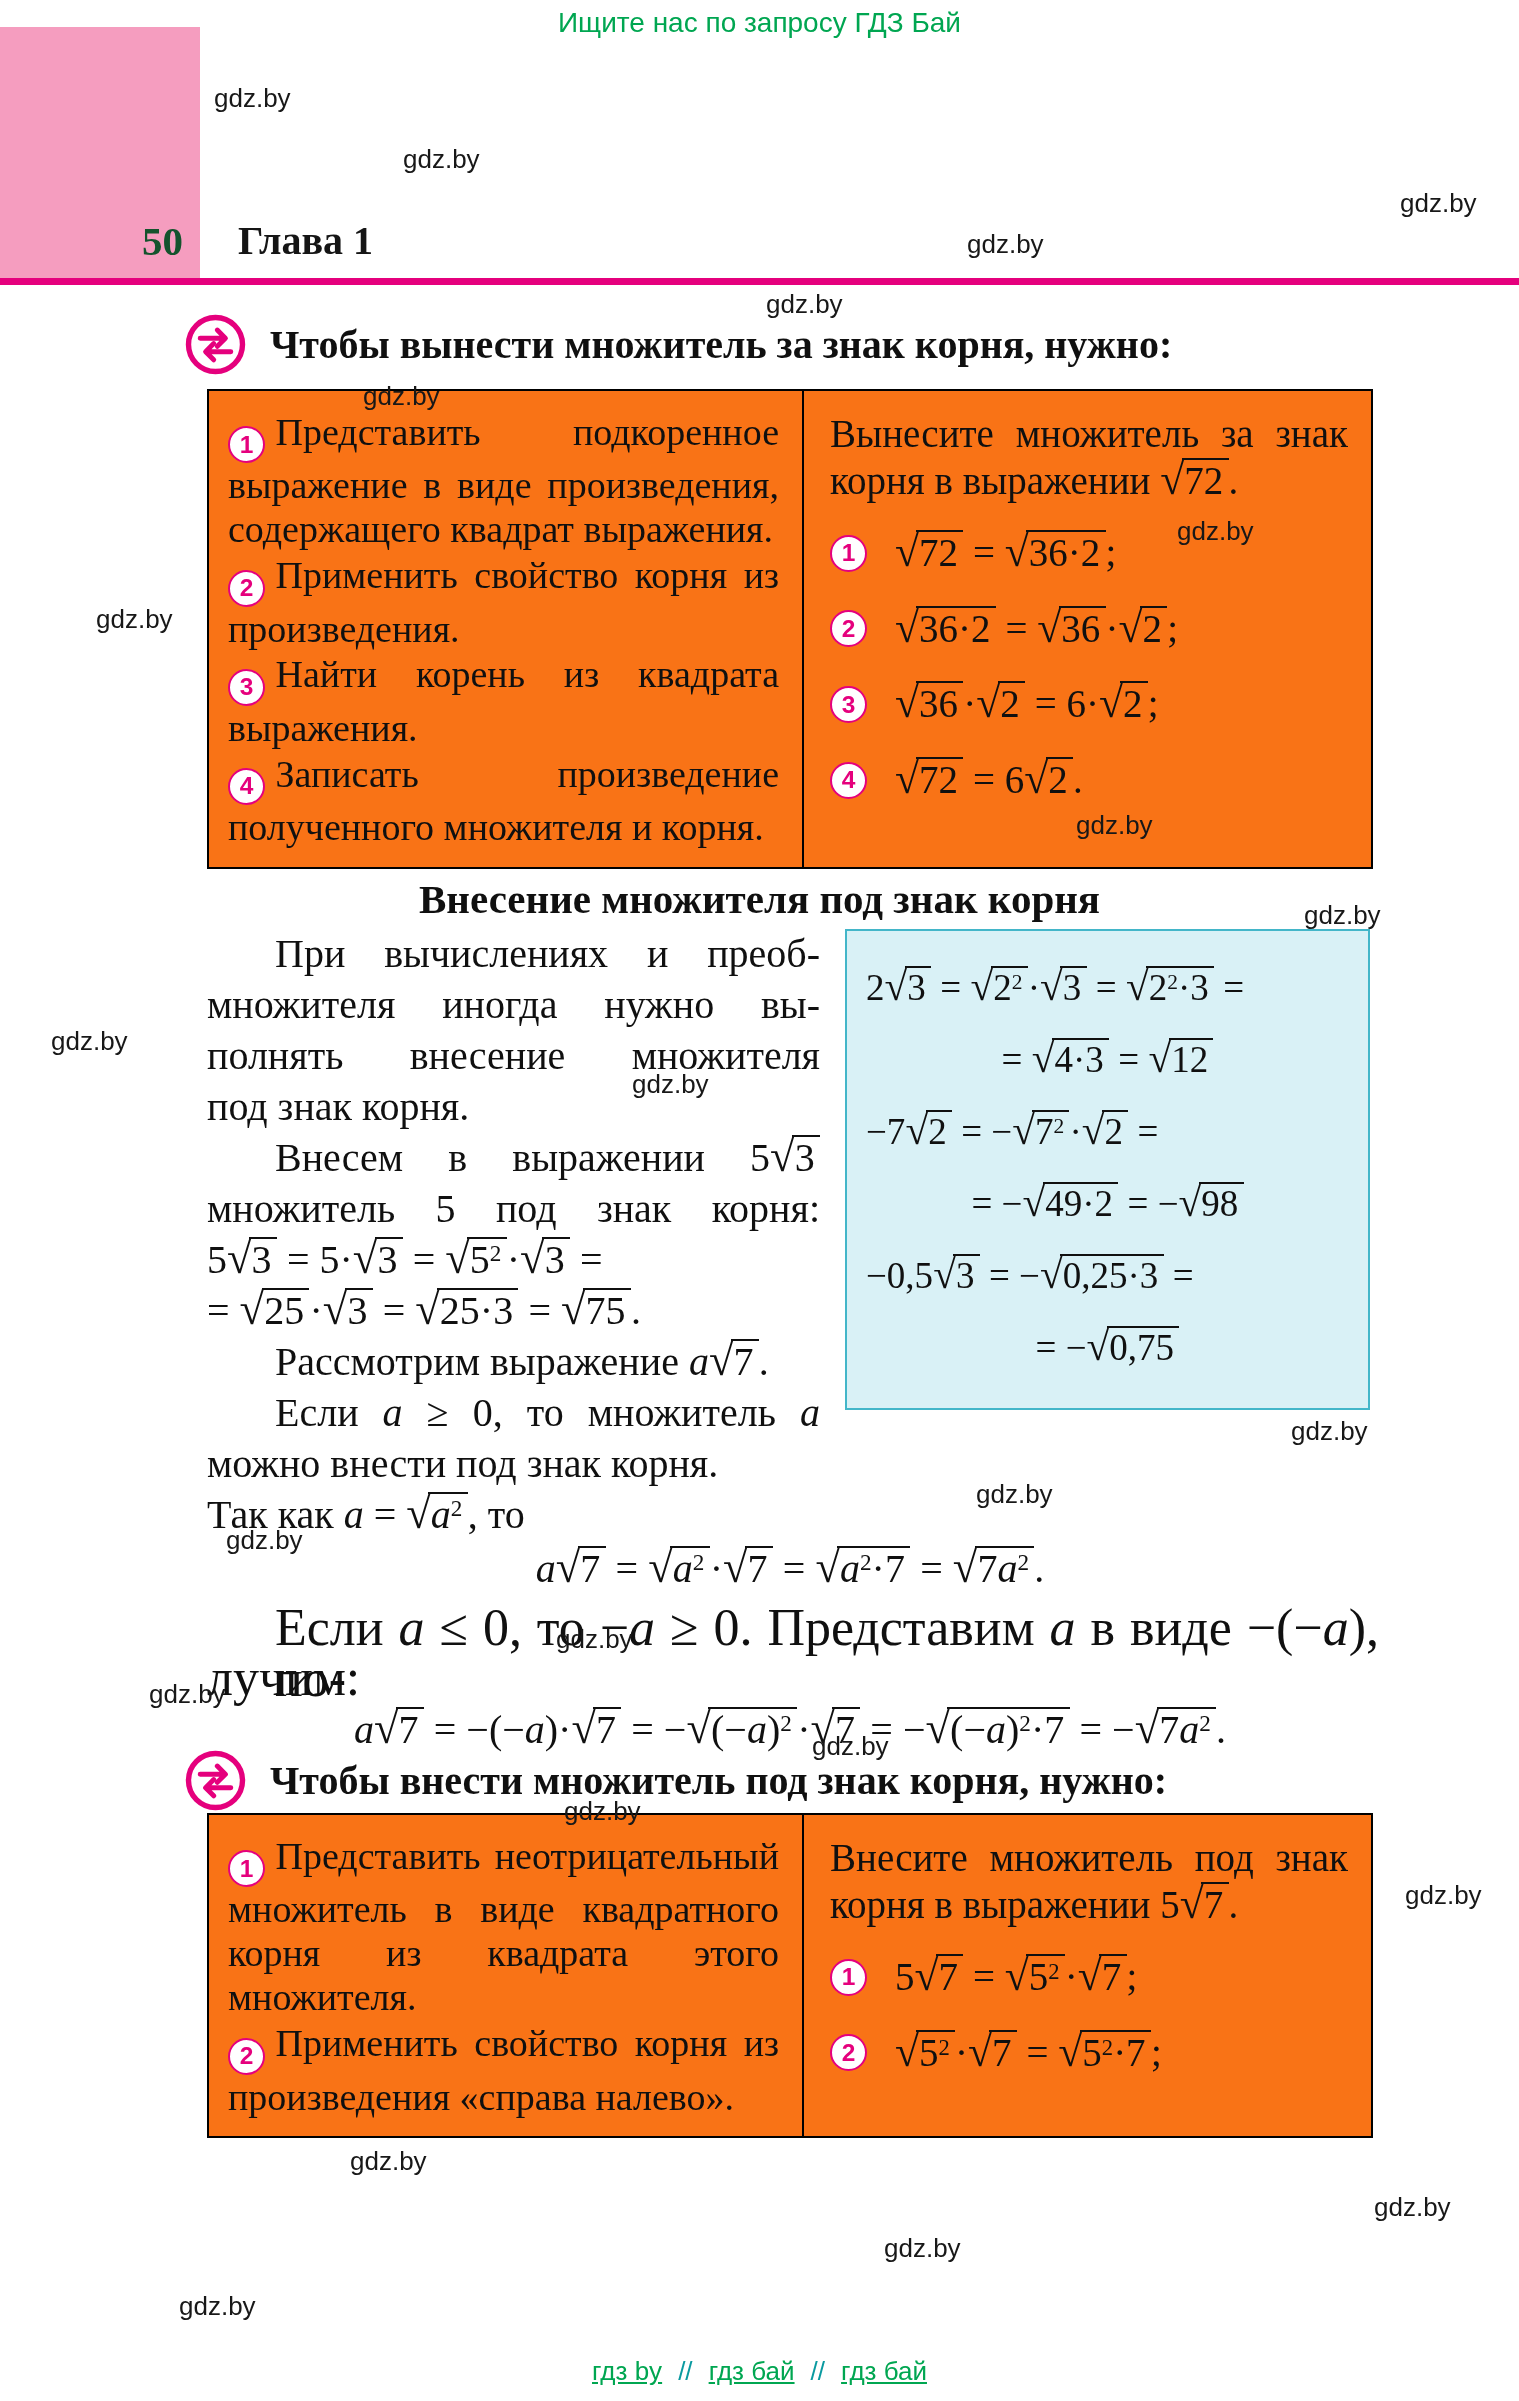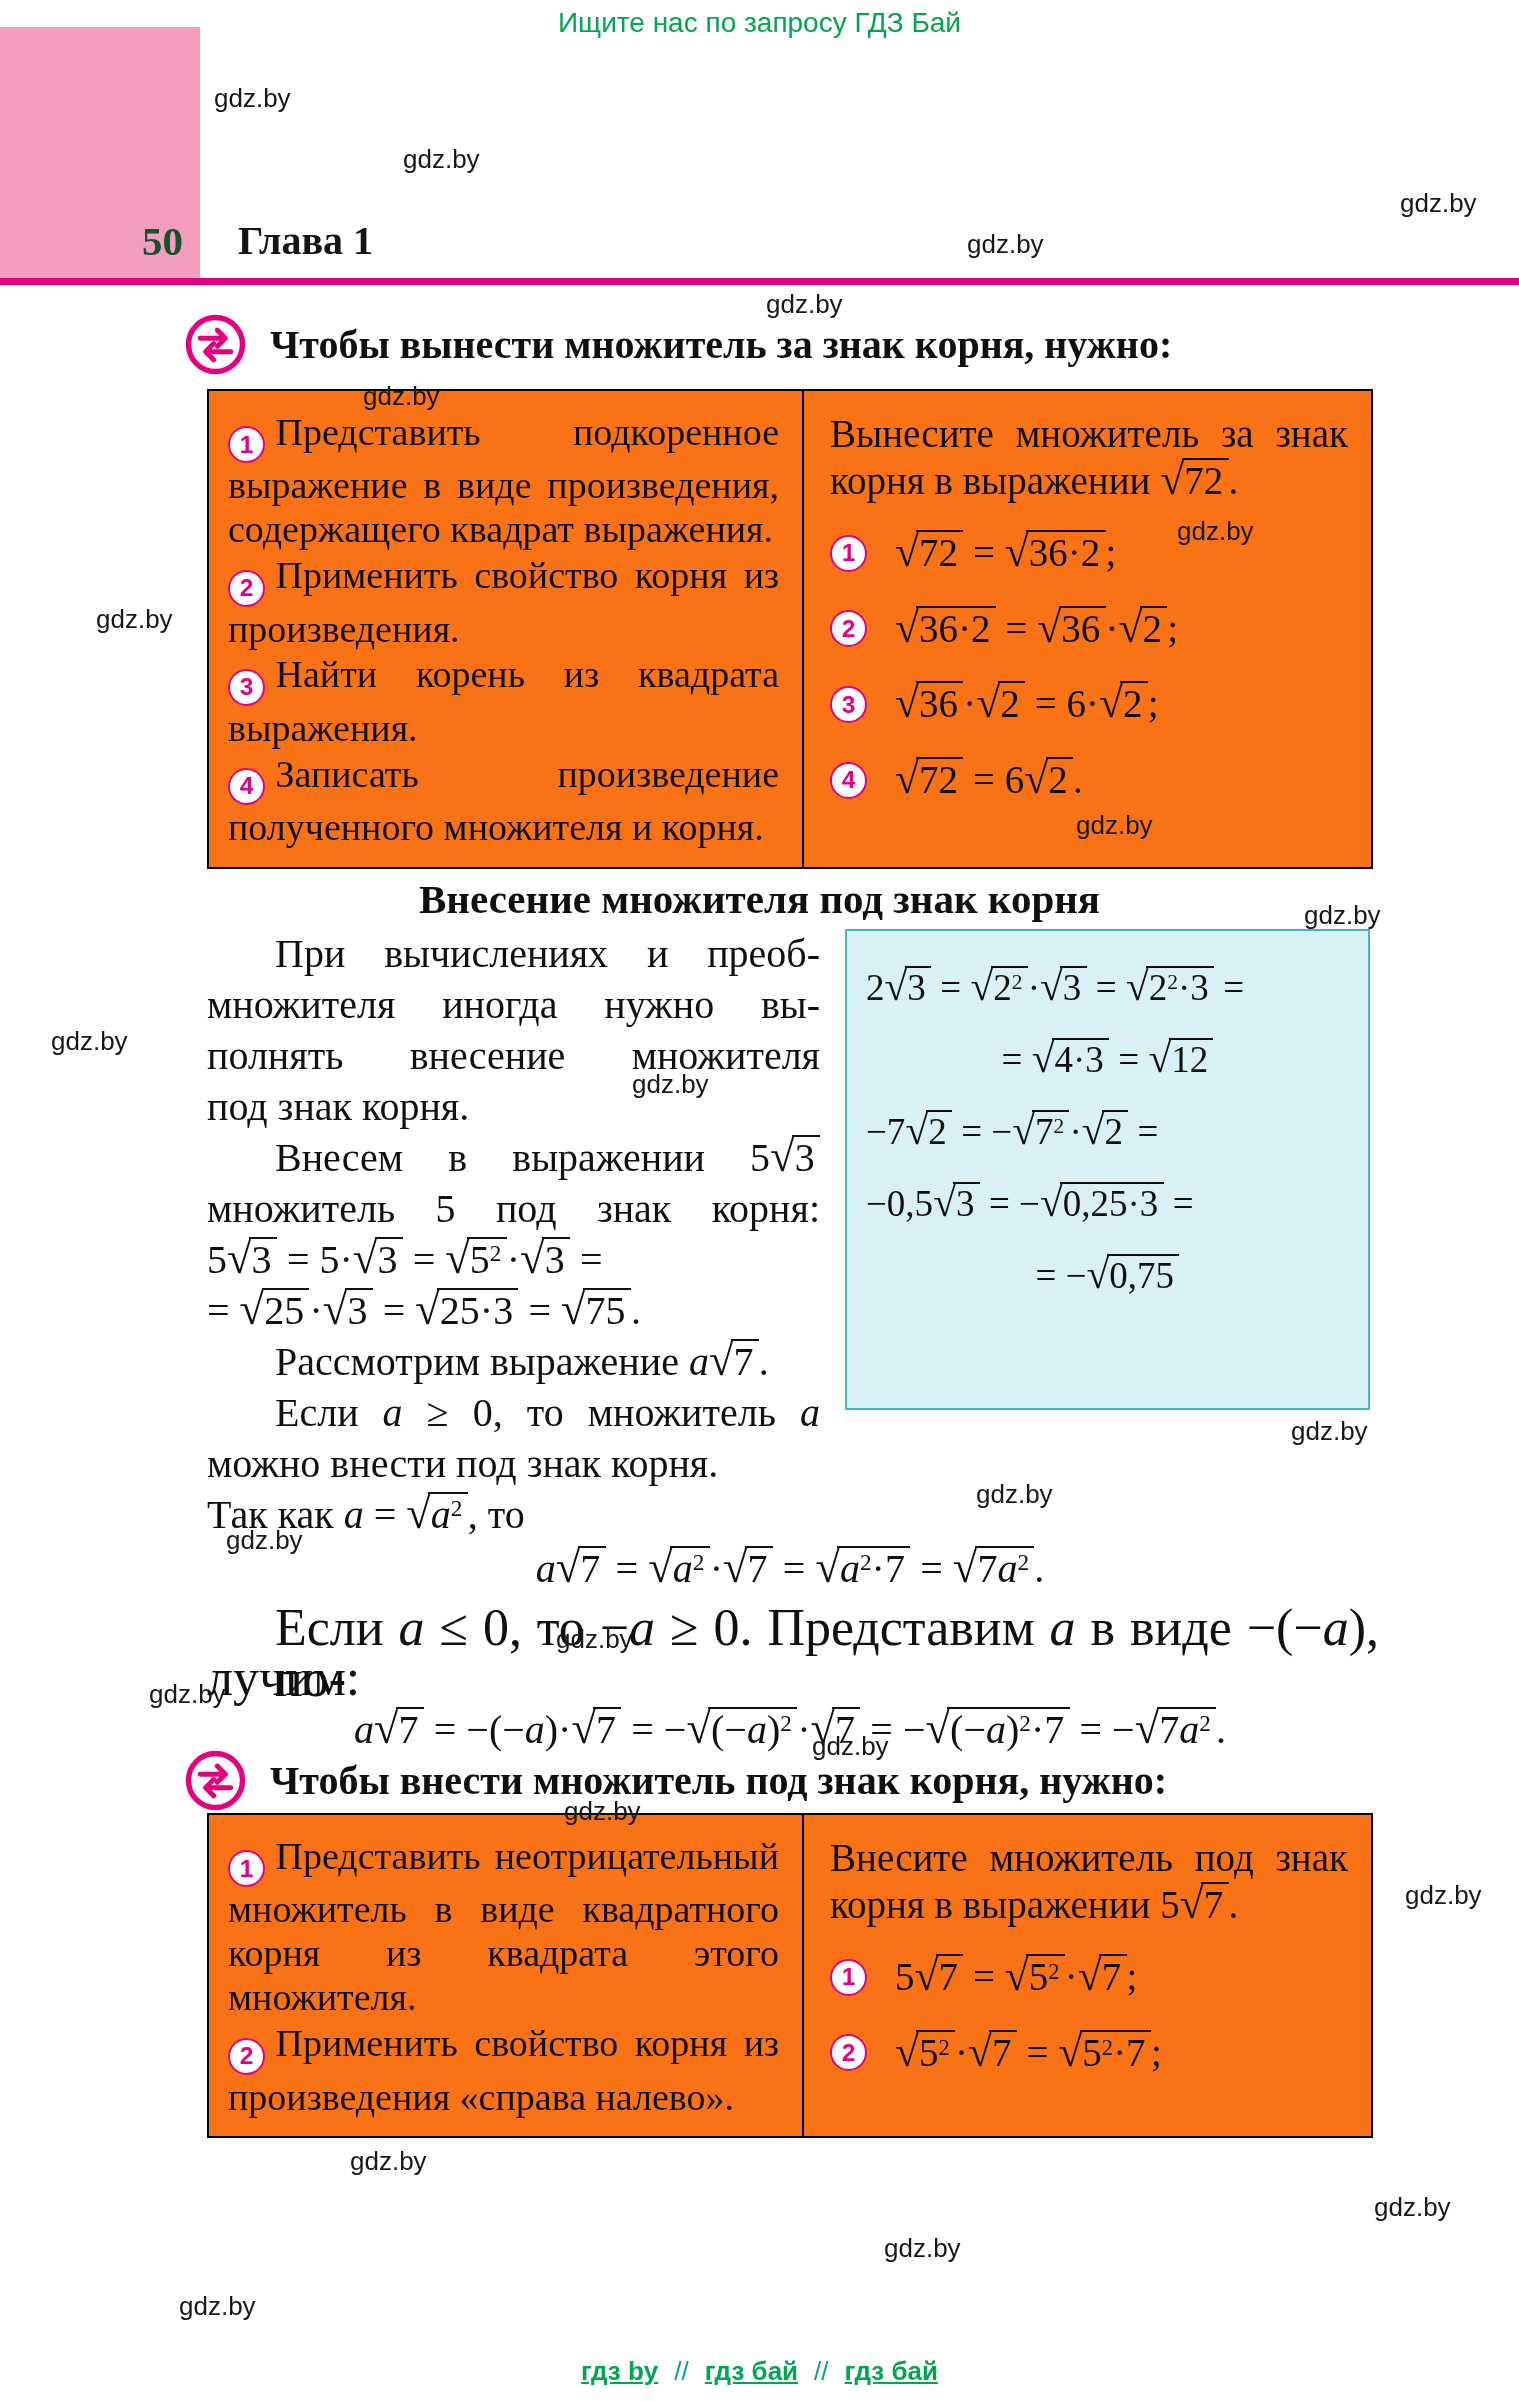--- a/index.html
+++ b/index.html
@@ -4,21 +4,21 @@
 <style>
   html,body{margin:0;padding:0;background:#fff;}
   .page{position:relative;width:1519px;height:2401px;background:#fff;overflow:hidden;
         font-family:"Liberation Serif","DejaVu Serif",serif;color:#101010;}
 
   
   .top-link{position:absolute;top:7px;left:0;width:100%;text-align:center;
             font-family:"Liberation Sans","DejaVu Sans",sans-serif;font-size:28px;color:#00a651;}
   .bottom-links{position:absolute;top:2356px;left:0;width:100%;text-align:center;
             font-family:"Liberation Sans","DejaVu Sans",sans-serif;font-size:26px;color:#00a651;}
-  .bottom-links .lnk{color:#00a651;text-decoration:underline;margin:0 8.8px;cursor:pointer;font-weight:bold;}
+  .bottom-links .lnk{color:#00a651;text-decoration:underline;margin:0 8.8px;cursor:pointer;}
   .bottom-links .sep{color:#0a9aa0;}
 
   
   .pink-block{position:absolute;left:0;top:27px;width:200px;height:256px;background:#f59dbf;}
   .page-num{position:absolute;left:142px;top:217px;font-size:41px;font-weight:bold;color:#14532d;}
   .chapter{position:absolute;left:238px;top:217px;font-size:40px;font-weight:bold;color:#151515;}
   .hr-pink{position:absolute;left:0;top:278px;width:1519px;height:7px;background:#e5007d;}
 
   
   .h-row{position:absolute;left:184px;display:flex;align-items:center;gap:23px;}
@@ -135,20 +135,21 @@
     <div class="pline indent mi">Рассмотрим выражение <i>a</i><span class="rad"><span class="rsg">√</span><span class="rbr">7</span></span>.</div>
     <div class="pline indent j mi">Если <i>a</i> ≥ 0, то множитель <i>a</i></div>
     <div class="pline mi">можно внести под знак корня.</div>
     <div class="pline mi">Так как <i>a</i> = <span class="rad"><span class="rsg">√</span><span class="rbr"><i>a</i><sup>2</sup></span></span>, то</div>
   </div>
 
   <div class="sidebox">
     <div class="sline mi">2<span class="rad"><span class="rsg">√</span><span class="rbr">3</span></span> = <span class="rad"><span class="rsg">√</span><span class="rbr">2<sup>2</sup></span></span>·<span class="rad"><span class="rsg">√</span><span class="rbr">3</span></span> = <span class="rad"><span class="rsg">√</span><span class="rbr">2<sup>2</sup>·3</span></span> =</div>
     <div class="sline cont mi">= <span class="rad"><span class="rsg">√</span><span class="rbr">4·3</span></span> = <span class="rad"><span class="rsg">√</span><span class="rbr">12</span></span></div>
     <div class="sline mi">−7<span class="rad"><span class="rsg">√</span><span class="rbr">2</span></span> = −<span class="rad"><span class="rsg">√</span><span class="rbr">7<sup>2</sup></span></span>·<span class="rad"><span class="rsg">√</span><span class="rbr">2</span></span> =</div>
+    <div class="sline cont mi">= −<span class="rad"><span class="rsg">√</span><span class="rbr">49·2</span></span> = −<span class="rad"><span class="rsg">√</span><span class="rbr">98</span></span></div>
     <div class="sline mi">−0,5<span class="rad"><span class="rsg">√</span><span class="rbr">3</span></span> = −<span class="rad"><span class="rsg">√</span><span class="rbr">0,25·3</span></span> =</div>
     <div class="sline cont mi">= −<span class="rad"><span class="rsg">√</span><span class="rbr">0,75</span></span></div>
   </div>
 
   <div class="disp mi" id="disp1"><i>a</i><span class="rad"><span class="rsg">√</span><span class="rbr">7</span></span> = <span class="rad"><span class="rsg">√</span><span class="rbr"><i>a</i><sup>2</sup></span></span>·<span class="rad"><span class="rsg">√</span><span class="rbr">7</span></span> = <span class="rad"><span class="rsg">√</span><span class="rbr"><i>a</i><sup>2</sup>·7</span></span> = <span class="rad"><span class="rsg">√</span><span class="rbr">7<i>a</i><sup>2</sup></span></span>.</div>
   <div class="fw mi" id="fw1">Если <i>a</i> ≤ 0, то −<i>a</i> ≥ 0. Представим <i>a</i> в виде −(−<i>a</i>), по-</div>
   <div class="fw mi" id="fw2">лучим:</div>
   <div class="disp mi" id="disp2"><i>a</i><span class="rad"><span class="rsg">√</span><span class="rbr">7</span></span> = −(−<i>a</i>)·<span class="rad"><span class="rsg">√</span><span class="rbr">7</span></span> = −<span class="rad"><span class="rsg">√</span><span class="rbr">(−<i>a</i>)<sup>2</sup></span></span>·<span class="rad"><span class="rsg">√</span><span class="rbr">7</span></span> = −<span class="rad"><span class="rsg">√</span><span class="rbr">(−<i>a</i>)<sup>2</sup>·7</span></span> = −<span class="rad"><span class="rsg">√</span><span class="rbr">7<i>a</i><sup>2</sup></span></span>.</div>
 
   <div class="h-row" id="h3">

